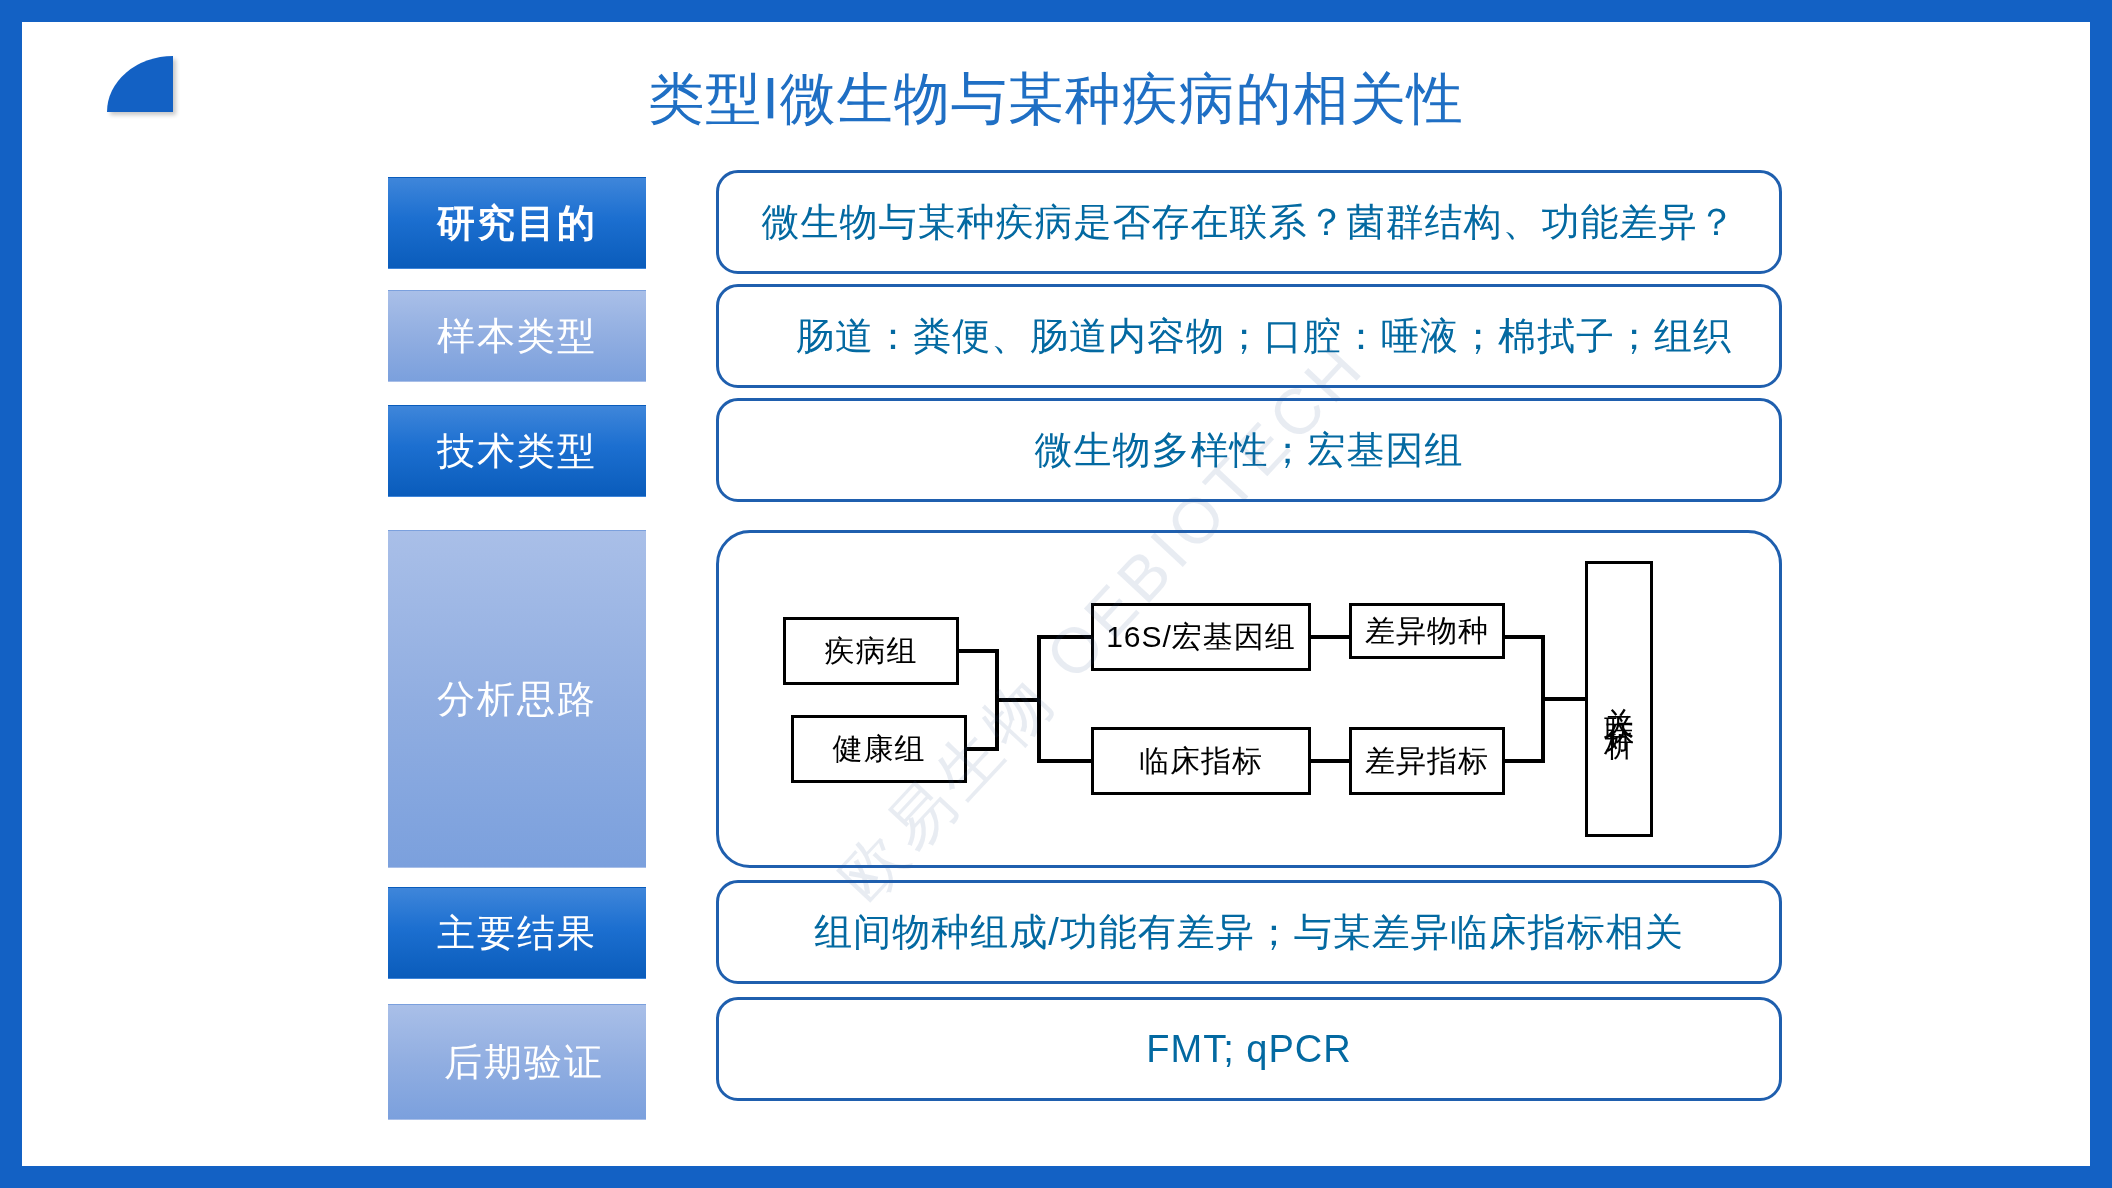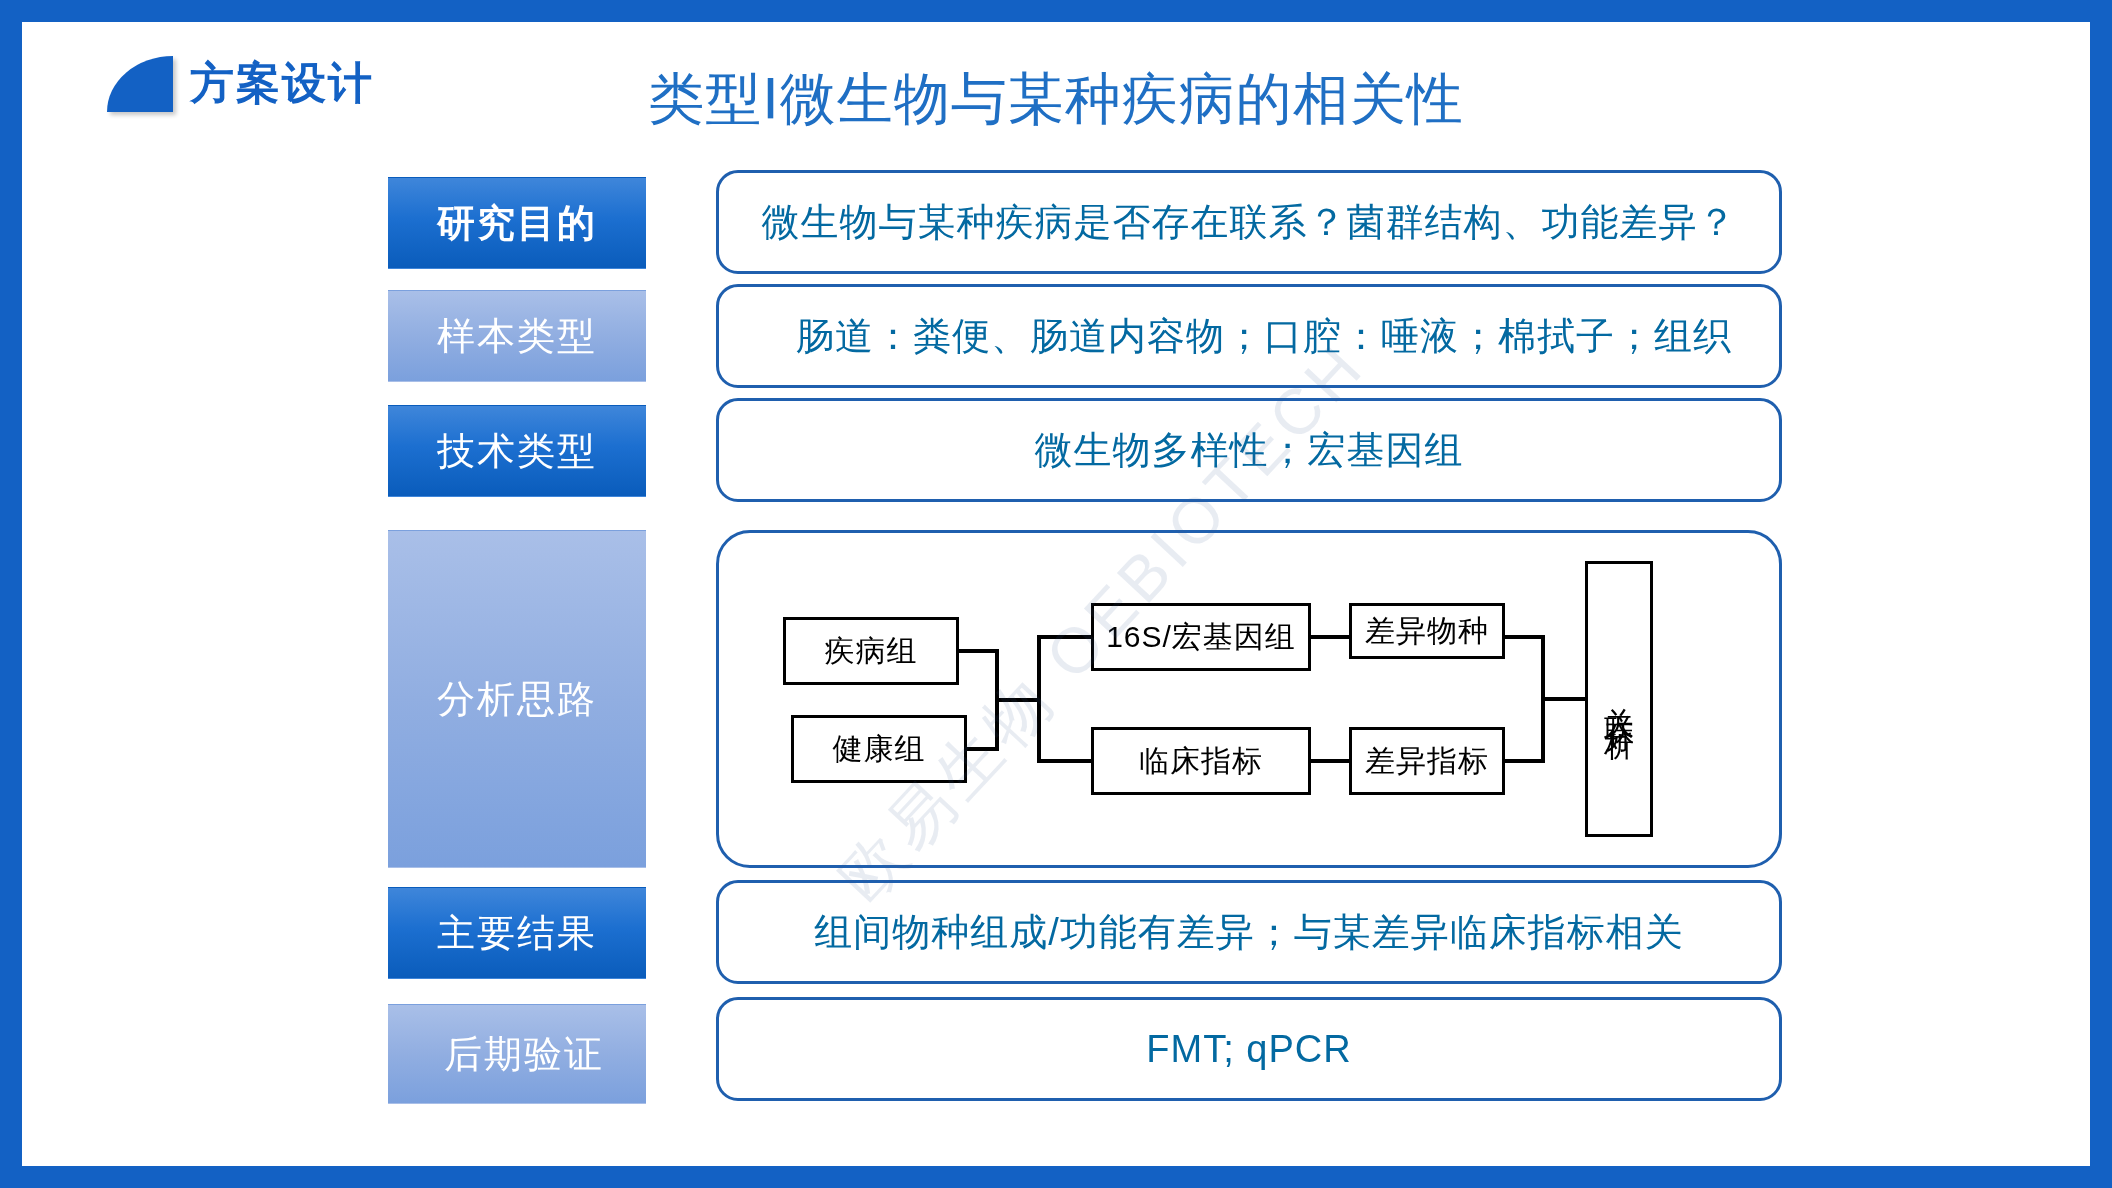--- a/index.html
+++ b/index.html
@@ -110,21 +110,20 @@
 </head>
 <body>
 
 <div id="slide">
   <div id="canvas">
 
     <div id="watermark">欧易生物 OEBIOTECH</div>
 
     <div id="header">
       <div id="logo-mark"></div>
-      <div id="logo-text">方案设计</div>
       <div id="slide-title">类型Ⅰ微生物与某种疾病的相关性</div>
     </div>
 
     <div class="label-box label-dark" style="top:155px;height:92px;font-weight:bold;">
       <span>研究目的</span>
     </div>
     <div class="content-box center" style="top:148px;height:104px;">
       <span>微生物与某种疾病是否存在联系？菌群结构、功能差异？</span>
     </div>
 
@@ -193,21 +192,21 @@
       </div>
     </div>
 
     <div class="label-box label-dark" style="top:865px;height:92px;">
       <span>主要结果</span>
     </div>
     <div class="content-box center" style="top:858px;height:104px;">
       <span>组间物种组成/功能有差异；与某差异临床指标相关</span>
     </div>
 
-    <div class="label-box label-light" style="top:982px;height:100px;padding-left:14px;">
+    <div class="label-box label-light" style="top:982px;height:116px;padding-left:14px;">
       <span>后期验证</span>
     </div>
     <div class="content-box center" style="top:975px;height:104px;">
       <span>FMT; qPCR</span>
     </div>
 
   </div>
 </div>
 
 </body></html>

